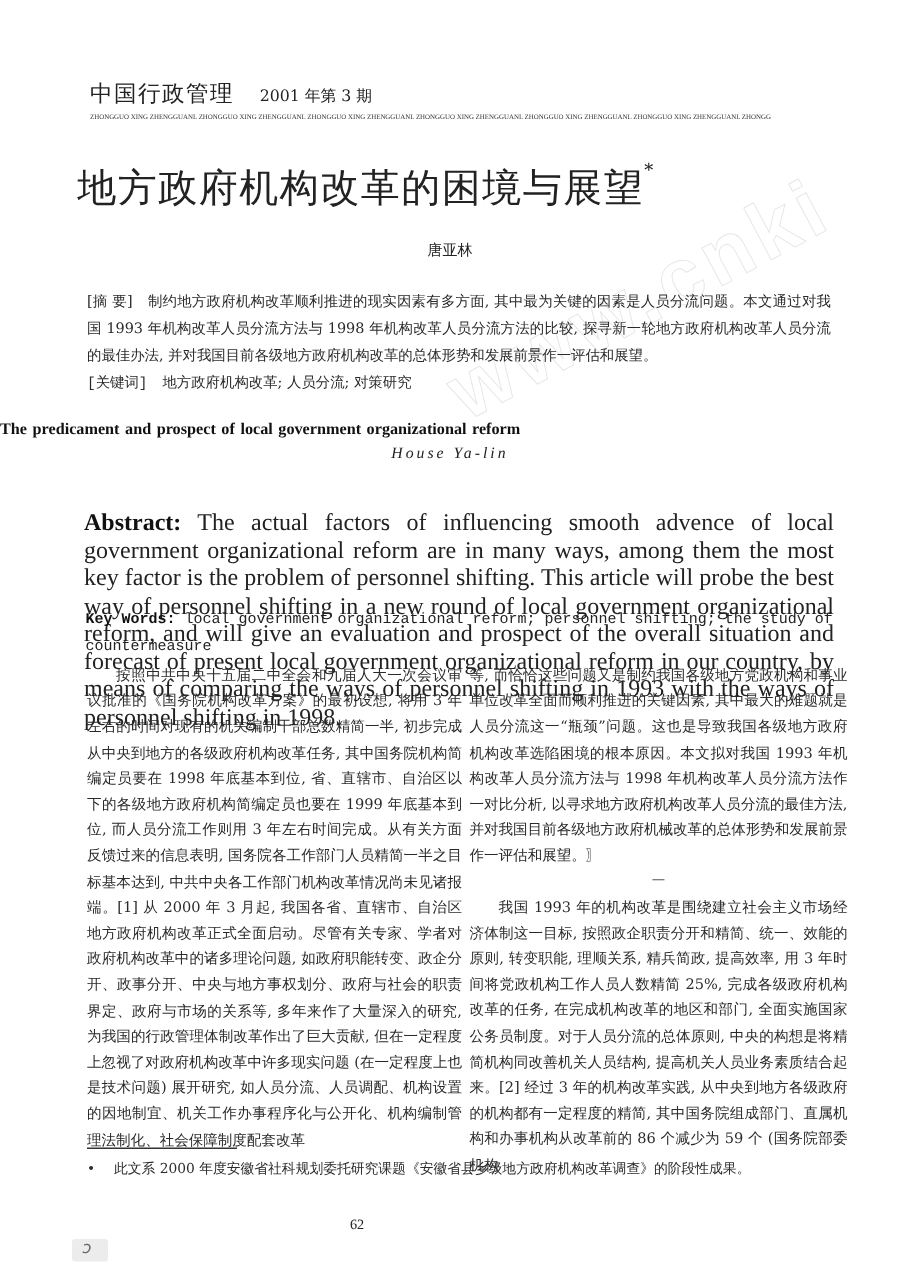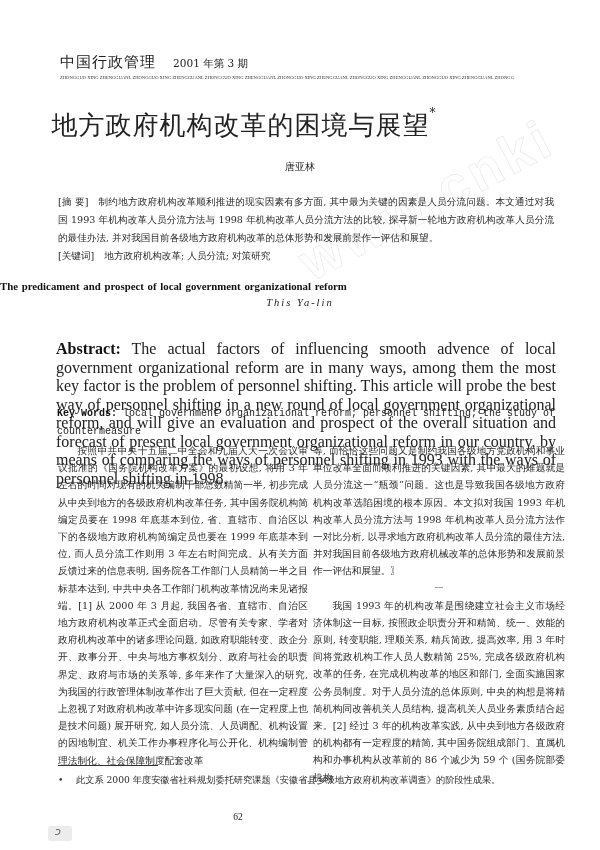--- a/index.html
+++ b/index.html
@@ -11,21 +11,21 @@
     .journal-issue { font-size: 10.5px; margin-left: 12px; color: #222; display: inline-block; }
     .pinyin-strip { position: absolute; left: 60px; top: 75px; width: 490px; font-family: "Liberation Serif", serif; font-size: 4.6px; color: #333; white-space: nowrap; overflow: hidden; letter-spacing: 0; }
 
     .title { position: absolute; left: 0; width: 488px; top: 108px; text-align: center; font-size: 26px; letter-spacing: 1px; color: #222; font-weight: normal; }
     .title sup { font-size: 12px; vertical-align: top; position: relative; top: -2px; }
     .author { position: absolute; left: 0; width: 600px; top: 160px; text-align: center; font-size: 10px; color: #222; }
 
     .cn-abstract { position: absolute; left: 58px; top: 193px; width: 496px; font-size: 9.6px; line-height: 18px; color: #2a2a2a; text-align: justify; }
     .cn-abstract .lbl { margin-right: 10px; }
     .cn-keywords { position: absolute; left: 58px; top: 247px; width: 496px; font-size: 9.6px; line-height: 18px; color: #2a2a2a; }
-    .cn-keywords .lbl { margin-right: 10px; }
+    .cn-keywords .lbl { margin-right: 10px; font-family: Liberation Mono, monospace; }
 
     .en-title { position: absolute; left: 0; width: 600px; top: 280px; font-family: "Liberation Serif", serif; font-size: 10.8px; font-weight: bold; color: #111; word-spacing: 1px; }
     .en-author { position: absolute; left: 0; width: 600px; top: 297px; text-align: center; font-family: "Liberation Serif", serif; font-size: 10.5px; font-style: italic; letter-spacing: 2px; color: #222; }
 
     .en-abstract { position: absolute; left: 56px; top: 340px; width: 500px; font-family: "Liberation Serif", serif; font-size: 16px; line-height: 18.5px; color: #222; text-align: justify; }
     .en-abstract b, .en-keywords b { font-weight: bold; color: #111; }
     .en-keywords { position: absolute; left: 57px; top: 405px; width: 500px; font-family: Liberation Mono, monospace; font-size: 10px; line-height: 18px; color: #222; }
 
     .col { position: absolute; top: 442px; width: 250px; font-size: 9.7px; line-height: 17.2px; color: #2a2a2a; text-align: justify; }
     .col-left { left: 58px; }
@@ -62,21 +62,21 @@
 <div class="author">唐亚林</div>
 
 <div class="cn-abstract">
   <span class="lbl">[摘    要]</span><span>制约地方政府机构改革顺利推进的现实因素有多方面, 其中最为关键的因素是人员分流问题。本文通过对我国 1993 年机构改革人员分流方法与 1998 年机构改革人员分流方法的比较, 探寻新一轮地方政府机构改革人员分流的最佳办法, 并对我国目前各级地方政府机构改革的总体形势和发展前景作一评估和展望。</span>
 </div>
 <div class="cn-keywords">
   <span class="lbl">[关键词]</span><span>地方政府机构改革; 人员分流; 对策研究</span>
 </div>
 
 <div class="en-title">The predicament and prospect of local government organizational reform</div>
-<div class="en-author">This Ya-lin</div>
+<div class="en-author">House Ya-lin</div>
 
 <div class="en-abstract">
   <b>Abstract:</b> <span>The actual factors of influencing smooth advence of local government organizational reform are in many ways, among them the most key factor is the problem of personnel shifting. This article will probe the best way of personnel shifting in a new round of local government organizational reform, and will give an evaluation and prospect of the overall situation and forecast of present local government organizational reform in our country, by means of comparing the ways of personnel shifting in 1993 with the ways of personnel shifting in 1998.</span>
 </div>
 <div class="en-keywords">
   <b>Key Words:</b> <span>local government organizational reform; personnel shifting; the study of countermeasure</span>
 </div>
 
 <div class="col col-left">
   <p class="indent">按照中共中央十五届二中全会和九届人大一次会议审议批准的《国务院机构改革方案》的最初设想, 将用 3 年左右的时间对现有的机关编制干部总数精简一半, 初步完成从中央到地方的各级政府机构改革任务, 其中国务院机构简编定员要在 1998 年底基本到位, 省、直辖市、自治区以下的各级地方政府机构简编定员也要在 1999 年底基本到位, 而人员分流工作则用 3 年左右时间完成。从有关方面反馈过来的信息表明, 国务院各工作部门人员精简一半之目标基本达到, 中共中央各工作部门机构改革情况尚未见诸报端。[1] 从 2000 年 3 月起, 我国各省、直辖市、自治区地方政府机构改革正式全面启动。尽管有关专家、学者对政府机构改革中的诸多理论问题, 如政府职能转变、政企分开、政事分开、中央与地方事权划分、政府与社会的职责界定、政府与市场的关系等, 多年来作了大量深入的研究, 为我国的行政管理体制改革作出了巨大贡献, 但在一定程度上忽视了对政府机构改革中许多现实问题 (在一定程度上也是技术问题) 展开研究, 如人员分流、人员调配、机构设置的因地制宜、机关工作办事程序化与公开化、机构编制管理法制化、社会保障制度配套改革</p>

